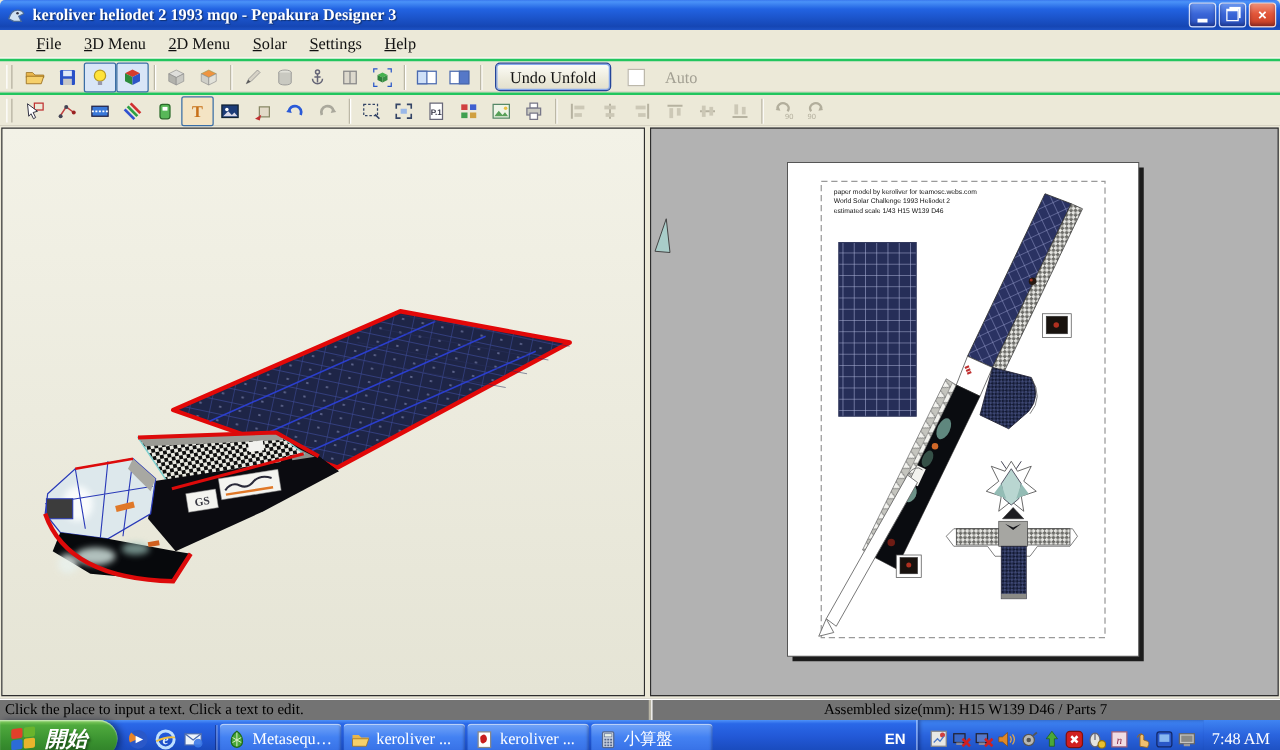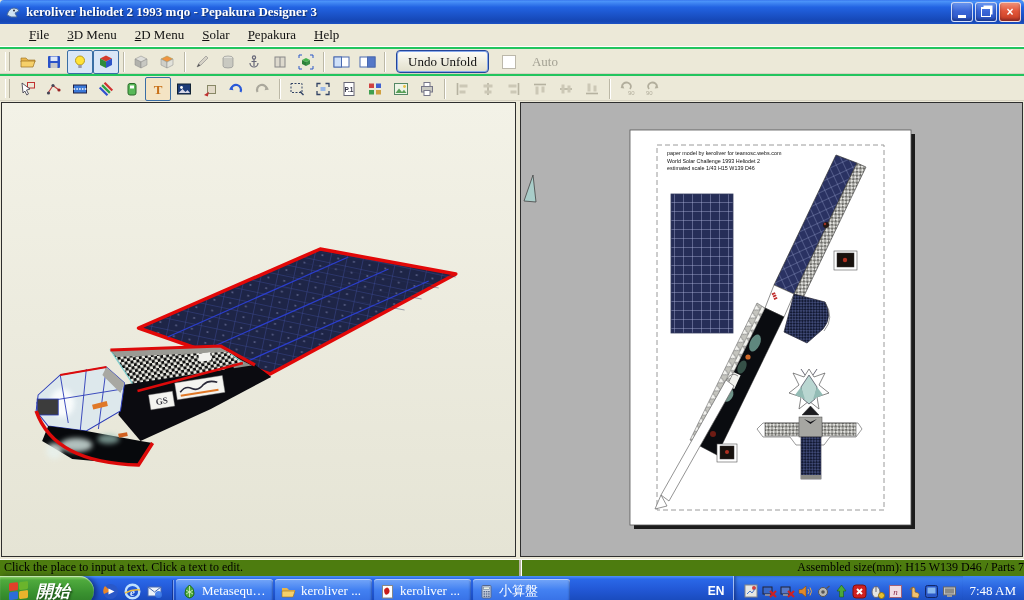--- a/index.html
+++ b/index.html
@@ -38,25 +38,25 @@
     font:13px "Liberation Serif",serif;color:#111;display:flex;align-items:center;}
   .auto-chk{display:flex;align-items:center;gap:16px;color:#a3a093;font-size:13px;margin-left:6px;}
   .auto-box{width:12px;height:12px;border:1px solid #bcb8aa;background:#fff;}
   
   .main{height:458px;display:flex;background:#ece9d8;padding:1px 1px 2px 1px;box-sizing:border-box;}
   .pane3d{width:513px;border:1px solid #2e2e2e;position:relative;overflow:hidden;background:#efeee2;flex:0 0 auto;}
   .splitter{width:4px;flex:0 0 auto;}
   .pane2d{flex:1;border:1px solid #2e2e2e;background:#b2b2b2;position:relative;overflow:hidden;}
   .pane3d svg,.pane2d svg{width:100%;height:100%;display:block;}
   
-  .statusbar{height:16px;display:flex;background:#4d7c0f;border-top:1px solid #fff;
+  .statusbar{height:16px;display:flex;background:#737373;border-top:1px solid #fff;
     font-size:12px;line-height:15px;color:#000;}
   .sb-left{width:515px;padding-left:4px;white-space:nowrap;overflow:hidden;}
   .sb-div{width:2px;background:#b8b4a4;box-shadow:1px 0 0 #fff;}
-  .sb-right{flex:1;text-align:right;white-space:nowrap;}
+  .sb-right{flex:1;text-align:center;white-space:nowrap;}
   
   .taskbar{height:30px;display:flex;align-items:stretch;
     background:linear-gradient(180deg,#4e92f8 0%,#2a68e8 10%,#2258d6 45%,#1544b0 100%);}
   .start{display:flex;align-items:center;gap:6px;padding:0 24px 0 9px;flex:0 0 auto;
     background:linear-gradient(180deg,#8ed465 0%,#4faa3d 14%,#3a9230 55%,#2c7a26 100%);
     border-radius:0 16px 16px 0;box-shadow:3px 0 5px rgba(0,10,40,.45),inset 0 1px 1px rgba(255,255,255,.55);
     color:#fff;font-style:italic;font-weight:bold;font-size:17px;text-shadow:1px 2px 2px #1b4a16;}
   .flag{width:21px;height:19px;display:grid;grid-template:8px 8px / 9px 9px;gap:1px;transform:skewY(-7deg);}
   .flag span{border-radius:1.5px;}
   .ql{display:flex;align-items:center;gap:4px;padding:0 7px;flex:0 0 auto;}
@@ -99,21 +99,21 @@
     <div class="wbtn close">
         <span>×</span>
       </div>
   </div>
 
   <div class="menubar">
     <span class="menu-item">File</span>
     <span class="menu-item">3D Menu</span>
     <span class="menu-item">2D Menu</span>
     <span class="menu-item">Solar</span>
-    <span class="menu-item">Pepakura</span>
+    <span class="menu-item">Settings</span>
     <span class="menu-item">Help</span>
   </div>
 
   <div class="toolbar">
     <span class="grip"></span>
     <span class="tbtn">
         <svg width="16" height="16">
           <path d="M1,4 h5 l2,2 h7 v2 H1z" fill="#e8b64c" stroke="#9a6f1f" stroke-width=".6"></path>
           <path d="M1,7 h14 l-2,6 H1z" fill="#f6d06a" stroke="#9a6f1f" stroke-width=".7"></path>
         </svg>

